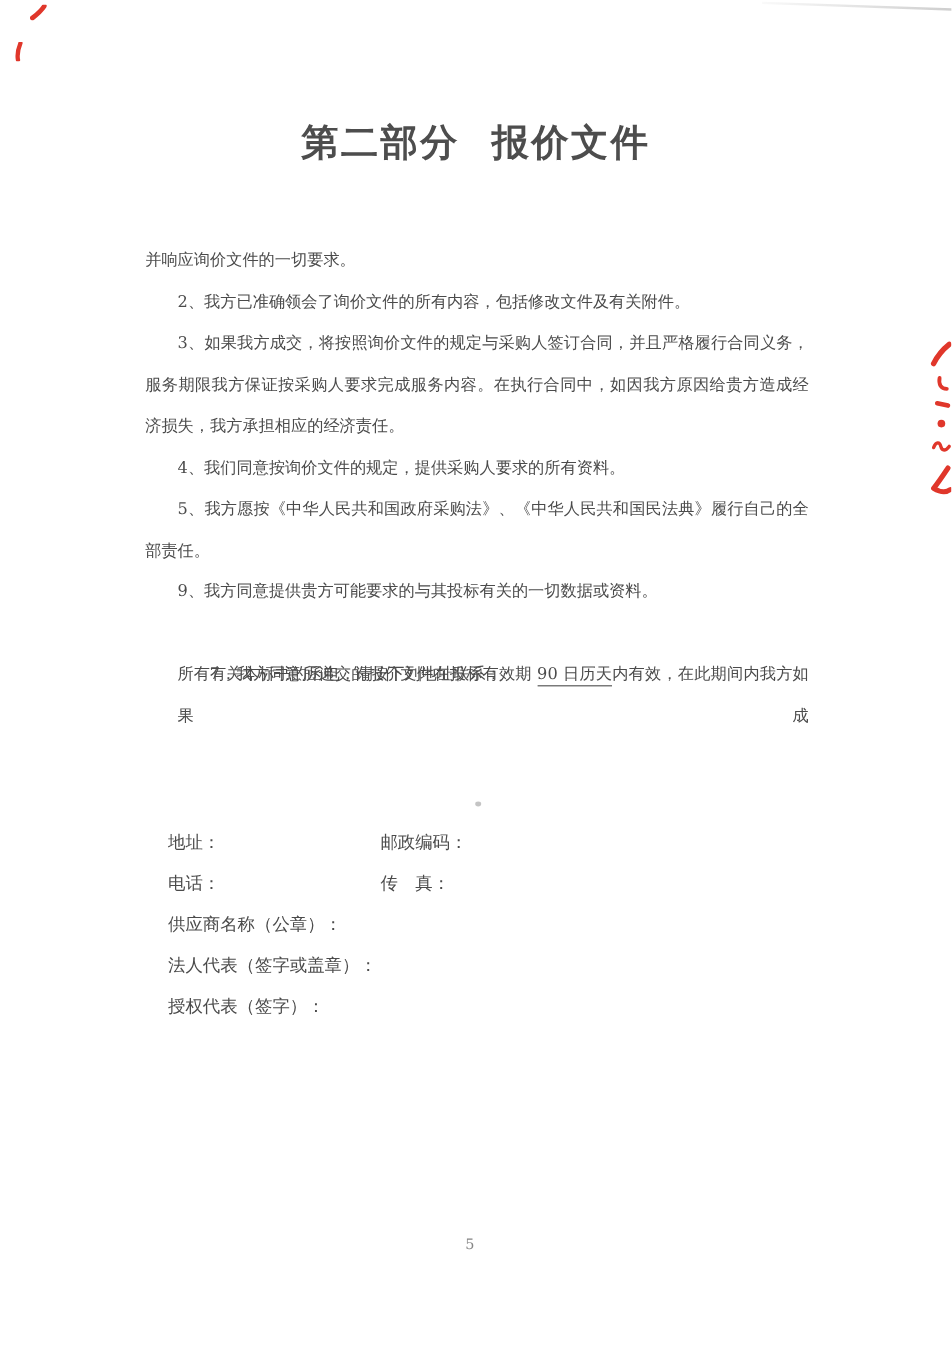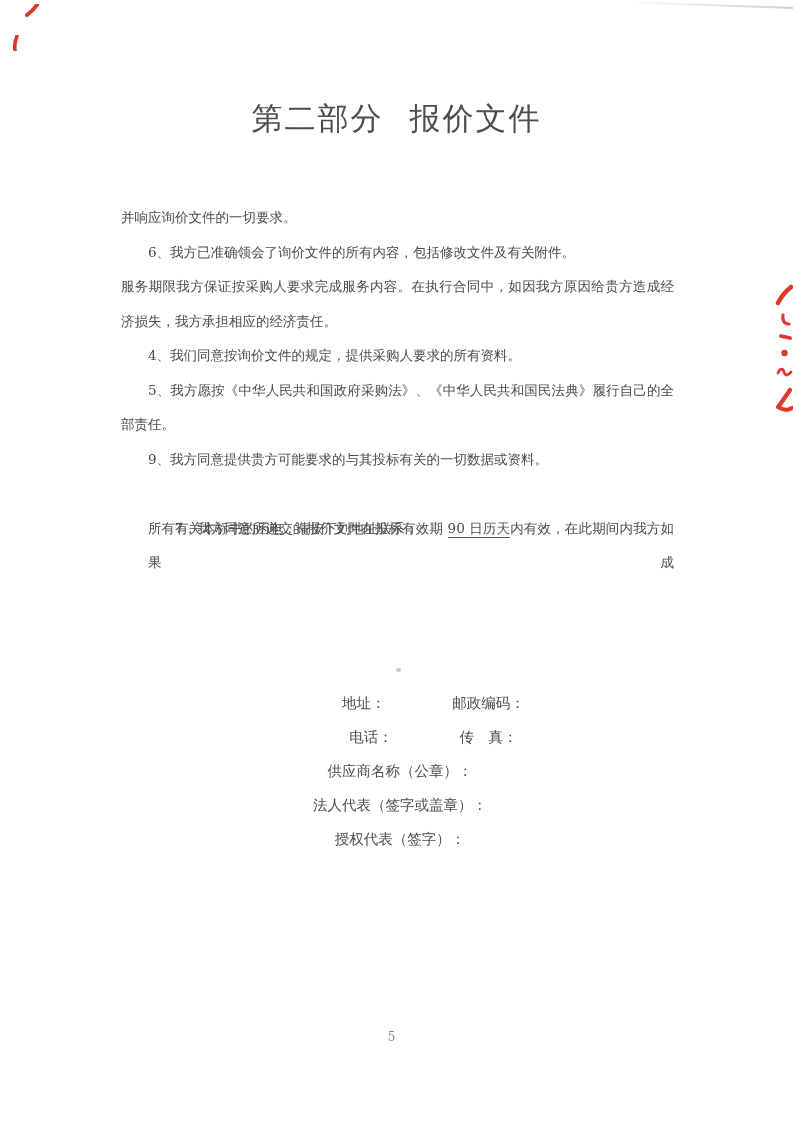--- a/index.html
+++ b/index.html
@@ -7,38 +7,38 @@
     position:relative;
     width:793px;height:1123px;
     background:#ffffff;
     overflow:hidden;
     font-family:"DejaVu Serif","Liberation Serif",serif;
     color:#4a4a4a;
   }
   .title{
     position:absolute;top:98px;left:0;right:0;
     text-align:center;
-    font-size:31px;font-weight:normal;
+    font-size:31px;font-weight:bold;
     letter-spacing:2px;word-spacing:0.45em;
     color:#4d4d4d;
   }
   .body-text{
     position:absolute;top:200px;left:121px;width:553px;
     font-size:13.5px;
     color:#4b4b4b;
   }
   .ln{height:34.5px;line-height:34.5px;white-space:pre-wrap;}
   .ind{padding-left:27px;}
   .fill{text-align:justify;text-align-last:justify;}
   .u{border-bottom:1.2px solid #5a5a5a;padding-bottom:1px;margin-top:14px;}
   .contact{
     position:absolute;top:686px;left:140px;width:520px;
     font-size:14.5px;color:#4b4b4b;
   }
-  .c-ln{height:34px;line-height:34px;text-align:center;}
+  .c-ln{height:34px;line-height:34px;}
   .col1{display:inline-block;width:177px;}
   .page-num{
     position:absolute;top:1030px;left:0;right:10px;
     text-align:center;font-size:12px;color:#868686;
   }
   .marks-right{position:absolute;top:284px;right:0;width:22px;height:138px;}
   .mark-tl-a{position:absolute;left:25px;top:4px;width:14px;height:13px;}
   .mark-tl-b{position:absolute;left:9px;top:35px;width:11px;height:16px;}
   .smudge{
     position:absolute;top:7px;right:-2px;width:160px;height:2px;
@@ -71,21 +71,22 @@
     <path d="M10 52 L19 54" stroke="#e0372b" stroke-width="3.8" fill="none" stroke-linecap="round"></path>
     <circle cx="13.5" cy="69" r="3.2" fill="#e0372b"></circle>
     <path d="M7 89 C9 84 12 84 13 88 C14 92 17 92 20 88" stroke="#e0372b" stroke-width="2.8" fill="none" stroke-linecap="round"></path>
     <path d="M19 106 C15 112 11 118 7 123 C12 126 17 127 21 124" stroke="#e0372b" stroke-width="4.2" fill="none" stroke-linecap="round" stroke-linejoin="round"></path>
   </svg>
 
   <div class="title">第二部分 报价文件</div>
 
   <div class="body-text">
     <div class="ln">并响应询价文件的一切要求。</div>
-    <div class="ln ind">6、我方已准确领会了询价文件的所有内容，包括修改文件及有关附件。</div>
+    <div class="ln ind">2、我方已准确领会了询价文件的所有内容，包括修改文件及有关附件。</div>
+    <div class="ln ind fill">3、如果我方成交，将按照询价文件的规定与采购人签订合同，并且严格履行合同义务，</div>
     <div class="ln fill">服务期限我方保证按采购人要求完成服务内容。在执行合同中，如因我方原因给贵方造成经</div>
     <div class="ln">济损失，我方承担相应的经济责任。</div>
     <div class="ln ind">4、我们同意按询价文件的规定，提供采购人要求的所有资料。</div>
     <div class="ln ind fill">5、我方愿按《中华人民共和国政府采购法》、《中华人民共和国民法典》履行自己的全</div>
     <div class="ln">部责任。</div>
     <div class="ln ind">9、我方同意提供贵方可能要求的与其投标有关的一切数据或资料。</div>
     <div class="ln ind fill">
       <span>7．我方同意所递交的报价文件在投标有效期 </span><span class="u">90 日历天</span><span>内有效，在此期间内我方如果成</span>
     </div>
     <div class="ln ind">所有有关本标书的函电，请按下列地址联系：</div>

